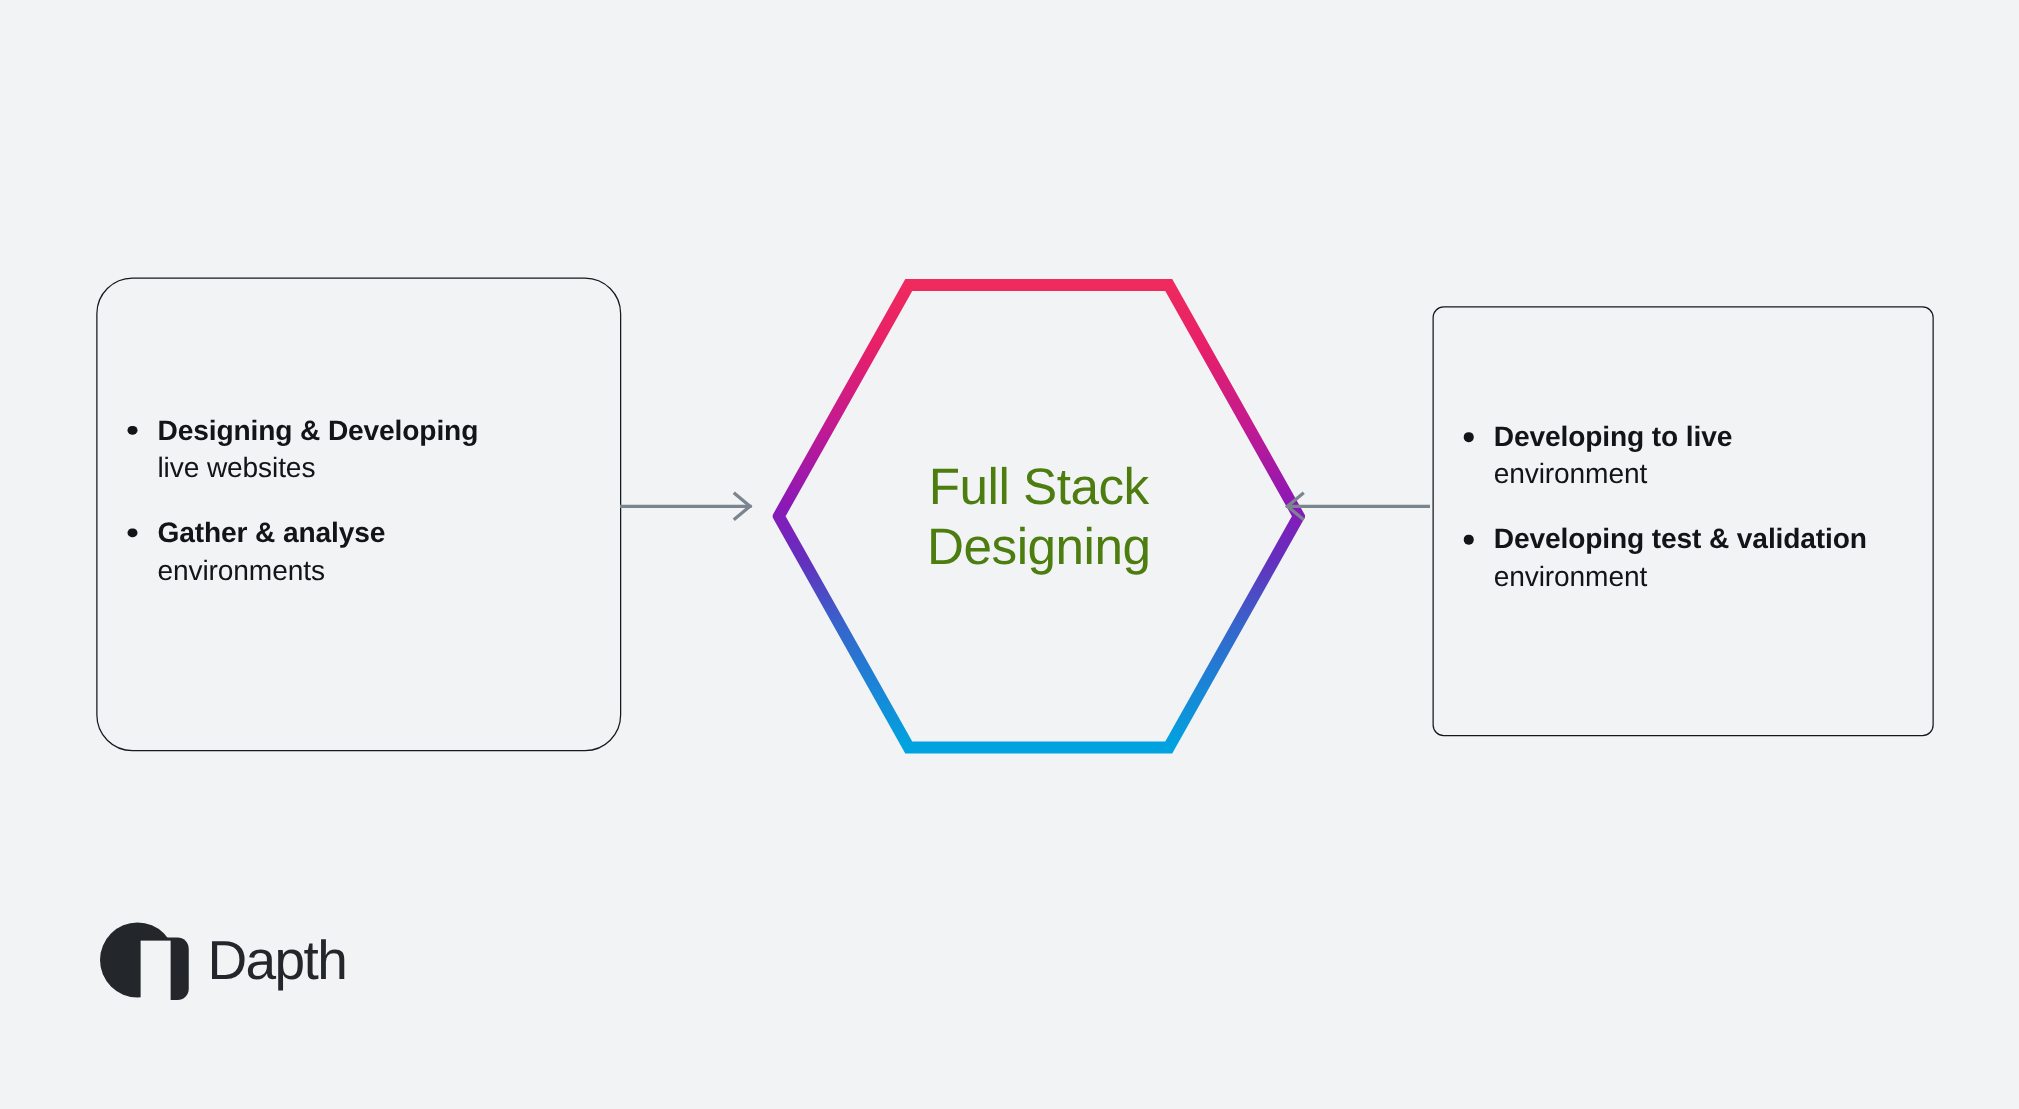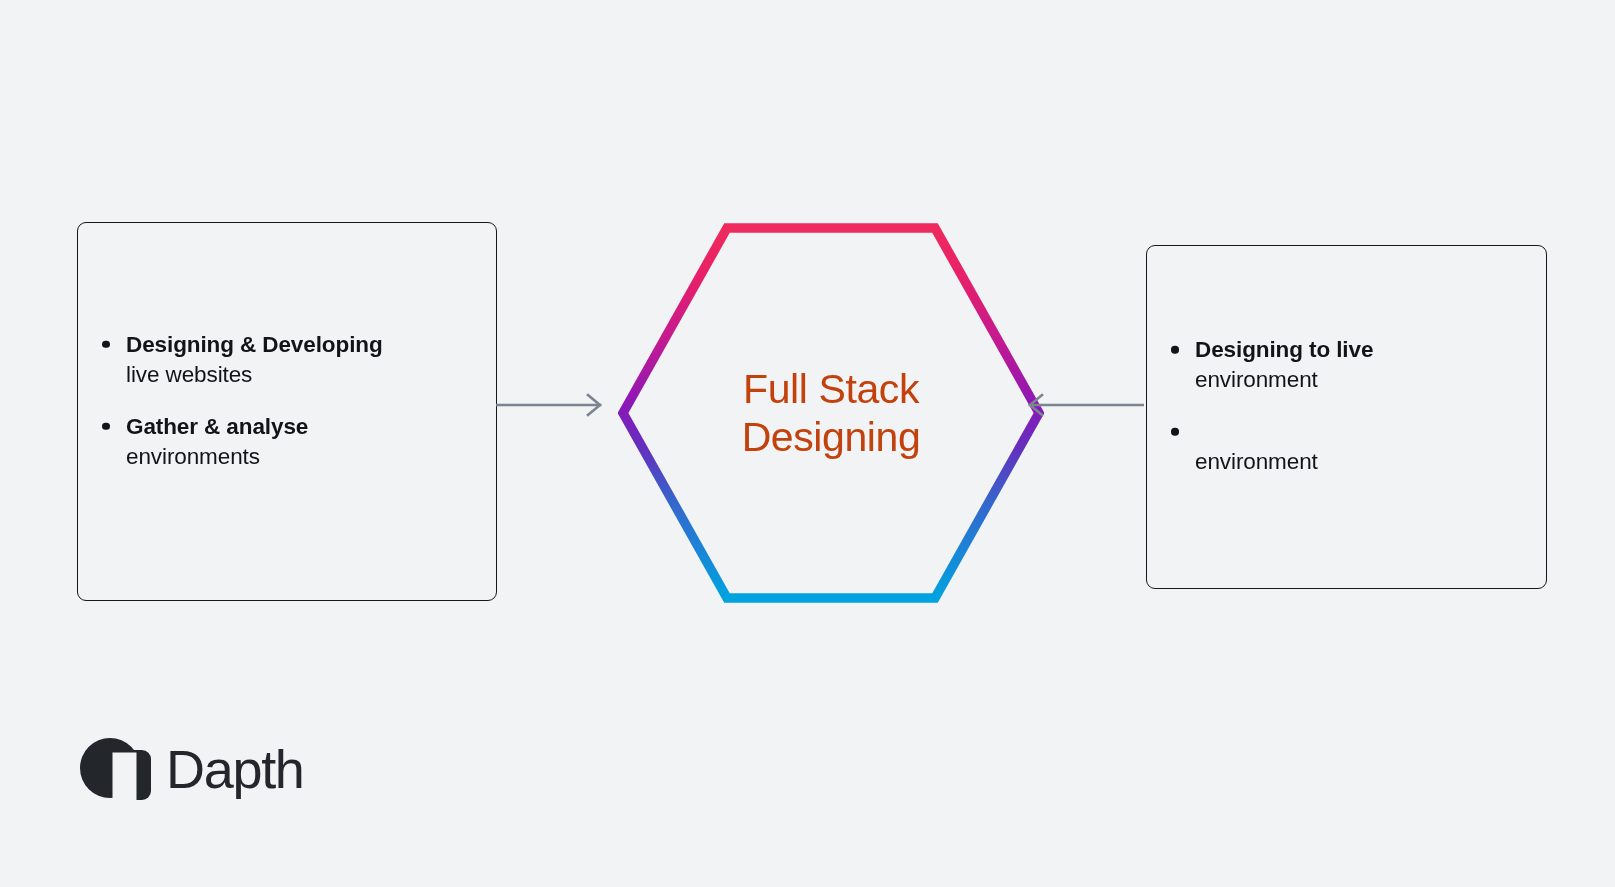--- a/index.html
+++ b/index.html
@@ -27,21 +27,21 @@
   }
 
   
   .panel {
     position: absolute;
     background: transparent;
     border: 1.6px solid #16191c;
     border-radius: 9px;
   }
 
-  #panel-left  { left: 77px;   top: 222px; width: 420px; height: 379px; }
+  #panel-left  { left: 77px;   top: 222px; width: 420px; height: 379px; border-radius: 29px; }
   #panel-right { left: 1146px; top: 245px; width: 401px; height: 344px; }
 
   .bullet-list {
     list-style: none;
     position: absolute;
     left: 0; right: 0; top: 50%;
     transform: translateY(-50%);
     padding: 0 22px 0 48px;
   }
 
@@ -90,21 +90,21 @@
     flex-direction: column;
     align-items: center;
     justify-content: center;
     text-align: center;
     pointer-events: none;
   }
   #hex-label .line {
     font-size: 41px;
     line-height: 1.18;
     font-weight: normal;
-    color: #c2410c;
+    color: #4d7c0f;
     letter-spacing: -0.4px;
     white-space: nowrap;
   }
 
   
   .arrow-svg { position: absolute; display: block; }
   #arrow-left  { left: 496px;  top: 392px; }
   #arrow-right { left: 1022px; top: 392px; }
 
   
@@ -112,21 +112,21 @@
     position: absolute;
     left: 80px;
     top: 733px;
     height: 70px;
     display: flex;
     align-items: center;
     gap: 14px;
   }
   #logo-mark { display: block; }
   #logo-text {
-    font-size: 54px;
+    font-size: 44px;
     line-height: 1;
     font-weight: normal;
     color: #23272b;
     letter-spacing: -1.3px;
     position: relative;
     top: 1px;
   }
 </style>
 </head>
 <body>
@@ -177,25 +177,25 @@
   <svg class="arrow-svg" id="arrow-right" width="122" height="26" viewBox="0 0 122 26">
     <g stroke="#7B8590" stroke-width="2.6" fill="none" stroke-linecap="square">
       <line x1="8" y1="13" x2="121" y2="13"></line>
       <polyline points="20,3 8,13 20,23" stroke-linejoin="miter"></polyline>
     </g>
   </svg>
 
   <div class="panel" id="panel-right">
     <ul class="bullet-list">
       <li class="bullet-item">
-        <span class="strong">Designing to live</span><br>
+        <span class="strong">Developing to live</span><br>
         <span class="plain">environment</span>
       </li>
       <li class="bullet-item">
-        <br>
+        <span class="strong">Developing test &amp; validation</span><br>
         <span class="plain">environment</span>
       </li>
     </ul>
   </div>
 
   <div id="logo">
     <svg id="logo-mark" width="72" height="64" viewBox="0 0 72 64">
       <circle cx="30" cy="32" r="30" fill="#23272B"></circle>
       <rect x="30" y="14" width="41" height="50" rx="9" ry="9" fill="#23272B"></rect>
       <rect x="32.5" y="16.5" width="24" height="47.5" fill="#F1F3F5"></rect>

